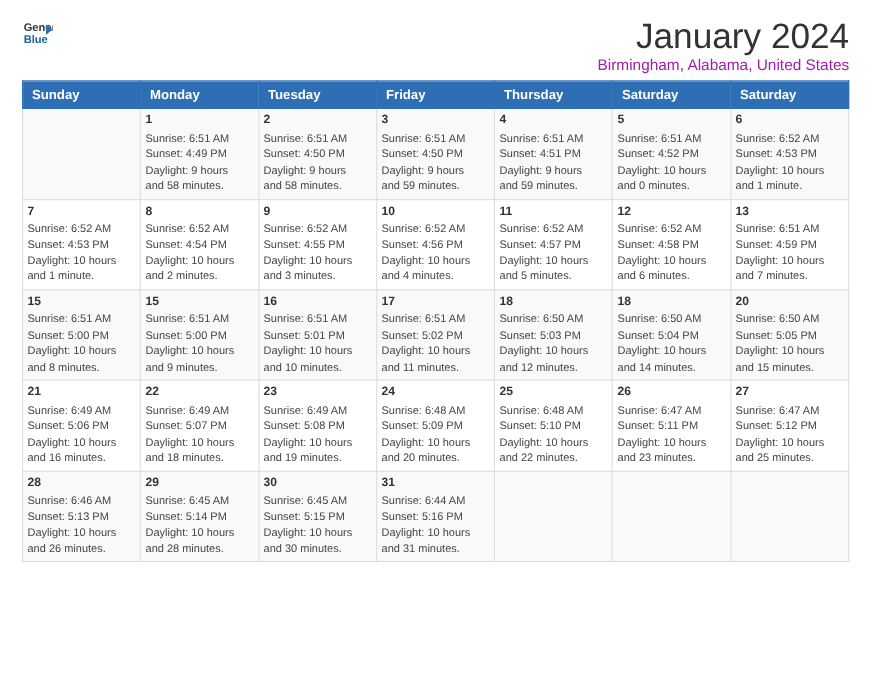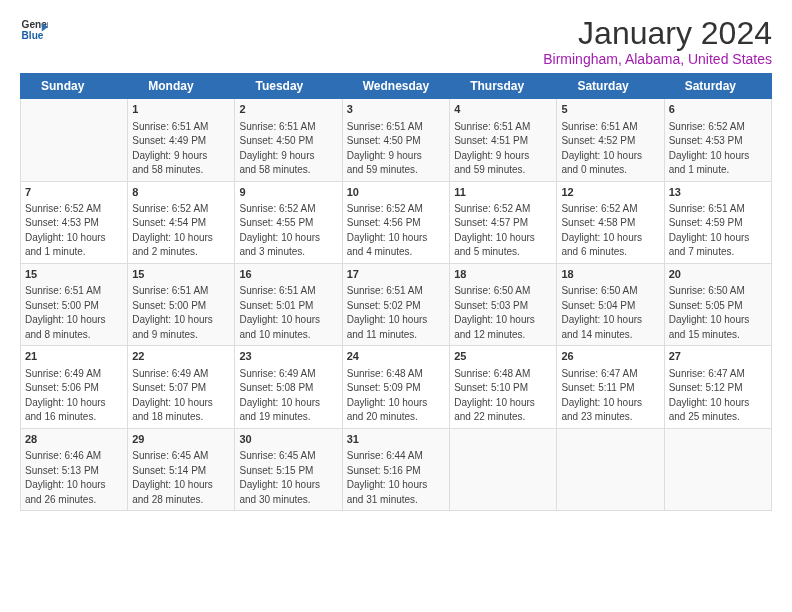--- a/index.html
+++ b/index.html
@@ -47,21 +47,21 @@
     .calendar-table {
       width: 100%;
       border-collapse: collapse;
       border: 1px solid #ccc;
     }
     .calendar-table th {
       background-color: #2e6eb5;
       color: white;
       font-size: 12px;
       font-weight: bold;
-      padding: 5px 20px;
+      padding: 5px 8px;
       text-align: left;
       border: 1px solid #2e6eb5;
     }
     .calendar-table td {
       vertical-align: top;
       padding: 3px 4px;
       border: 1px solid #ddd;
       font-size: 10px;
       color: #333;
       line-height: 1.4;
@@ -104,21 +104,21 @@
     </div>
   </div>
 
   <table class="calendar-table">
     <thead>
       <tr>
 
       <th>Sunday</th>
           <th>Monday</th>
           <th>Tuesday</th>
-          <th>Wednesday</th>
+          <th>Friday</th>
           <th>Thursday</th>
           <th>Saturday</th>
           <th>Saturday</th>
         </tr>
     </thead>
     <tbody id="calendar-body">
     <tr>
           <td></td>
           <td>
             <span class="day-number">1</span>

